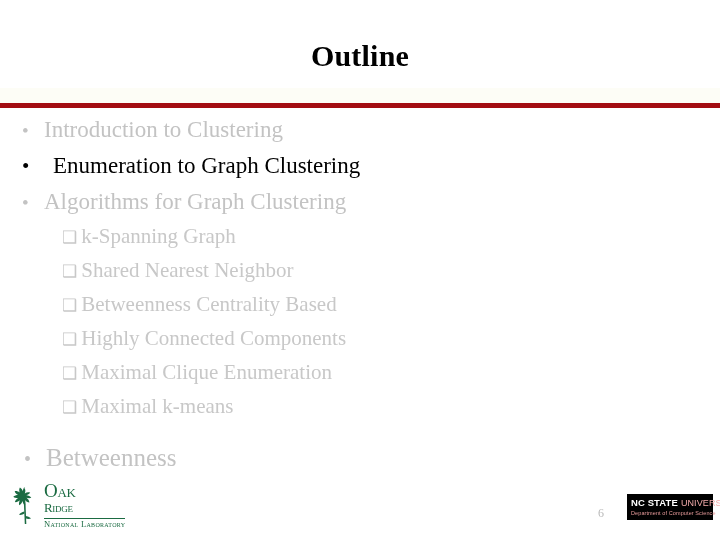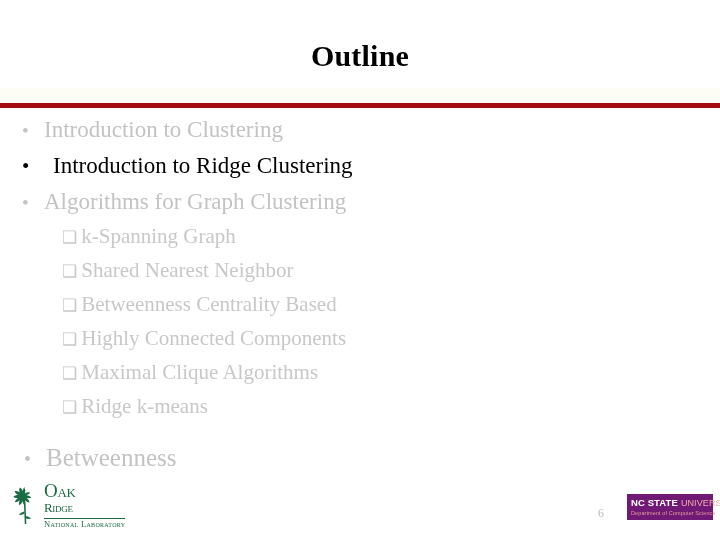--- a/index.html
+++ b/index.html
@@ -217,21 +217,21 @@
     color: #b9b9b9;
   }
 
   
   .ncsu {
     position: absolute;
     left: 627px;
     top: 32px;
     width: 86px;
     height: 26px;
-    background: #701a75;
+    background: #000000;
     display: flex;
     flex-direction: column;
     justify-content: center;
     padding: 1px 4px 2px 4px;
     box-sizing: border-box;
   }
   .ncsu-row {
     display: flex;
     align-items: baseline;
     white-space: nowrap;
@@ -276,21 +276,21 @@
   <div class="body-zone">
     <ul class="outline">
 
       <li class="lvl1">
         <span class="mark">•</span>
         <span class="txt">Introduction to Clustering</span>
       </li>
 
       <li class="lvl1 current">
         <span class="mark">•</span>
-        <span class="txt">Introduction to Ridge Clustering</span>
+        <span class="txt">Enumeration to Graph Clustering</span>
       </li>
 
       <li class="lvl1">
         <span class="mark">•</span>
         <span class="txt">Algorithms for Graph Clustering</span>
       </li>
 
       <li class="lvl2">
         <span class="mark">❑</span>
         <span class="txt">k-Spanning Graph</span>
@@ -306,26 +306,26 @@
         <span class="txt">Betweenness Centrality Based</span>
       </li>
 
       <li class="lvl2">
         <span class="mark">❑</span>
         <span class="txt">Highly Connected Components</span>
       </li>
 
       <li class="lvl2">
         <span class="mark">❑</span>
-        <span class="txt">Maximal Clique Algorithms</span>
-      </li>
-
-      <li class="lvl2">
-        <span class="mark">❑</span>
-        <span class="txt">Ridge k-means</span>
+        <span class="txt">Maximal Clique Enumeration</span>
+      </li>
+
+      <li class="lvl2">
+        <span class="mark">❑</span>
+        <span class="txt">Maximal k-means</span>
       </li>
 
       <li class="gap-before-app"></li>
 
       <li class="lvl1 application">
         <span class="mark">•</span>
         <span class="txt">Betweenness</span>
       </li>
 
     </ul>

